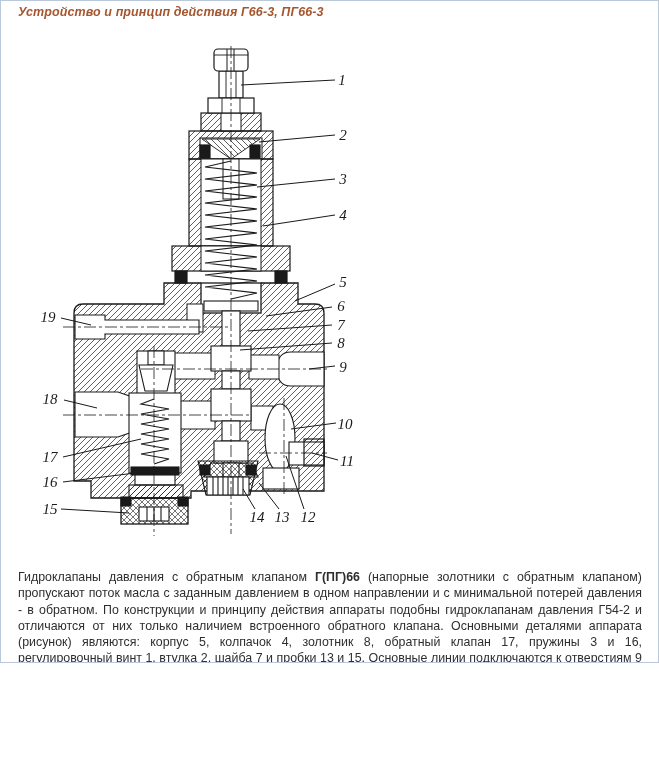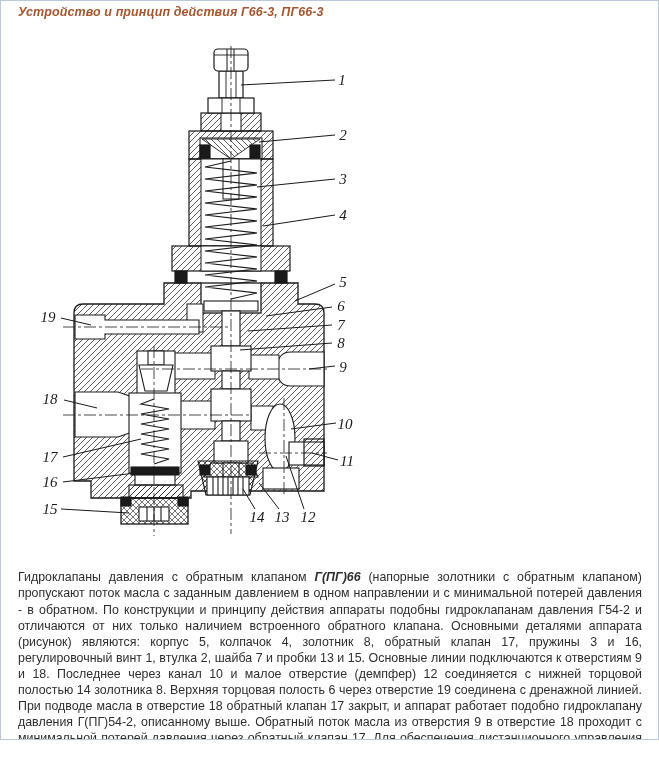--- a/index.html
+++ b/index.html
@@ -1,18 +1,18 @@
 <!DOCTYPE html>
 <html lang="ru" style="--title: #a5562f; --border: #b9c9da; --ink: #1a1a1a; --text: #2e2e2e;"><head>
 <meta charset="utf-8">
 <style>
   html,body{margin:0;padding:0;background:#fff;}
   .page{
     position:relative;
-    width:659px;height:740px;
+    width:659px;height:663px;
     box-sizing:border-box;
     background:#fff;
     border:1px solid var(--border,#b9c9da);
     font-family:"Liberation Sans","DejaVu Sans",sans-serif;
     overflow:hidden;
   }
   .page-title{
     margin:0;
     padding:4px 16px 0 17px;
     font-size:12.5px;
@@ -28,21 +28,21 @@
   }
   .figure-wrap svg{display:block;}
   .article{
     position:absolute;
     left:17px;right:16px;top:556px;
     font-size:12.4px;
     line-height:16.1px;
     text-align:justify;
     color:var(--text,#2e2e2e);
   }
-  .article .b{font-weight:bold;font-style:italic;}
+  .article .b{font-weight:bold;}
 </style>
 </head>
 <body>
 
 <div class="page">
 
   <h1 class="page-title">Устройство и принцип действия Г66-3, ПГ66-3</h1>
 
   <div class="figure-wrap">
     <svg width="342" height="508" viewBox="28 44 342 508" xmlns="http://www.w3.org/2000/svg">

